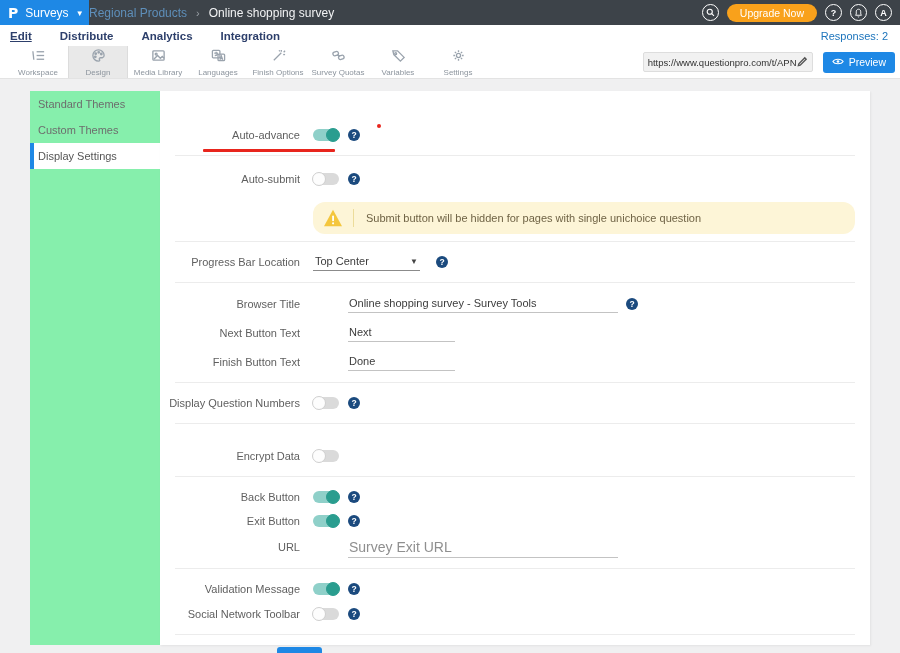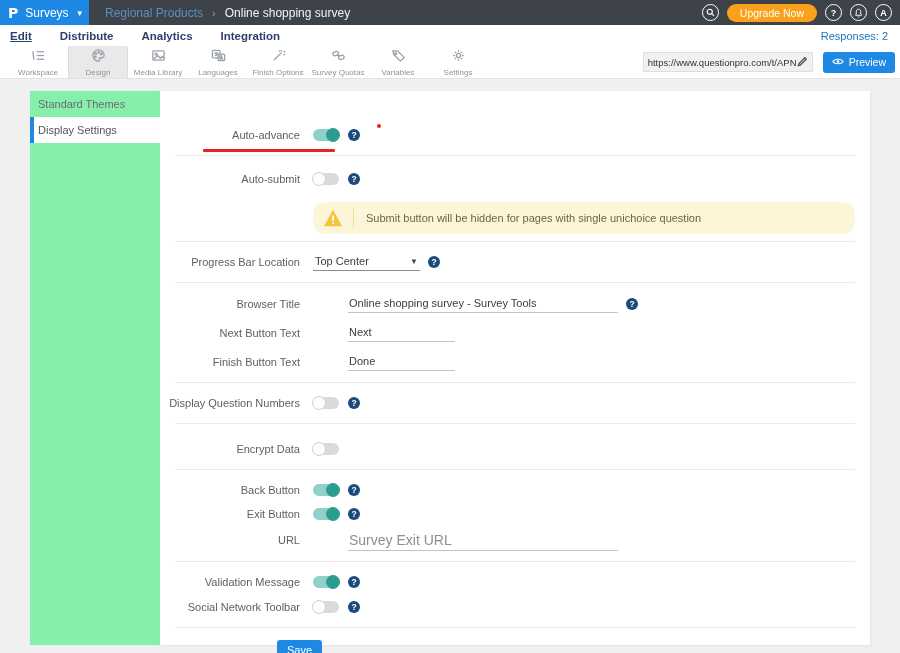--- a/index.html
+++ b/index.html
@@ -5,21 +5,21 @@
   * { margin:0; padding:0; box-sizing:border-box; }
   html,body { width:900px; height:653px; }
   body { font-family:"Liberation Sans","DejaVu Sans",sans-serif; background:#f0f0f1; overflow:hidden; }
 
   
   .topbar { height:25px; background:#3d4349; display:flex; align-items:center; color:#fff; }
   .logo-block { background:#1e88e5; height:25px; width:89px; display:flex; align-items:center; padding:0 8px; gap:7px; cursor:pointer; }
   .logo-p { font-weight:bold; font-size:14px; font-family:"DejaVu Sans",sans-serif; }
   .logo-label { font-size:12px; }
   .caret { font-size:8px; margin-top:1px; }
-  .breadcrumb { display:flex; align-items:center; gap:9px; padding-left:16px; font-size:12px; }
+  .breadcrumb { display:flex; align-items:center; gap:9px; padding-left:0; font-size:12px; }
   .crumb-parent { color:#5e8fba; cursor:pointer; }
   .crumb-sep { color:#9aa0a6; font-size:11px; }
   .crumb-current { color:#f2f3f4; }
   .topbar-right { margin-left:auto; display:flex; align-items:center; gap:8px; padding-right:8px; }
   .circle-btn { width:17px; height:17px; border:1.4px solid #fff; border-radius:50%; display:flex; align-items:center; justify-content:center; font-size:9px; font-weight:bold; color:#fff; cursor:pointer; background:transparent; }
   .upgrade-btn { background:#f9a11b; color:#fff; font-size:10.5px; border:none; border-radius:9px; height:18px; padding:0 13px; cursor:pointer; }
 
   
   .nav2 { height:21px; background:#fff; display:flex; align-items:center; padding:0 8px; gap:0; }
   .nav2 a { font-size:11.5px; color:#2d3f6b; text-decoration:none; font-weight:bold; padding:0 14px; cursor:pointer; }
@@ -59,21 +59,21 @@
 
   .help { width:12px; height:12px; border-radius:50%; background:#1b4a7e; color:#fff; font-size:8.5px; font-weight:bold; display:flex; align-items:center; justify-content:center; cursor:pointer; flex-shrink:0; }
 
   
   .u-input { border:none; border-bottom:1px solid #c3c3c3; font-size:11px; color:#3c3c3c; padding:2px 1px 3px 1px; outline:none; background:transparent; font-family:inherit;margin-left:35px; }
   .w-short { width:107px; }
   .w-long { width:270px; margin-right:8px; }
   .u-input::placeholder { color:#8f8f8f; }
   .url-exit { font-size:14px; padding-bottom:2px; }
 
-  .select-box { width:107px; border-bottom:1px solid #8b8b8b; display:flex; align-items:center; justify-content:space-between; font-size:11px; color:#3c3c3c; padding:2px 2px 3px 2px; margin-right:8px; cursor:pointer; }
+  .select-box { width:107px; border-bottom:1px solid #8b8b8b; display:flex; align-items:center; justify-content:space-between; font-size:11px; color:#3c3c3c; padding:2px 2px 3px 2px; margin-right:16px; cursor:pointer; }
   .select-caret { font-size:8px; color:#444; }
 
   
   .warning { margin:10px 15px 4px 153px; background:#fdf5d7; display:flex; align-items:center; padding:7px 10px;border-radius:12px; }
   .warn-tri svg { width:20px; height:18px; display:block; }
   .warn-sep { width:1px; align-self:stretch; background:#ecdc9a; margin:0 12px 0 10px; }
   .warn-text { font-size:11px; color:#6f6345; }
 
   
   .save-row { margin:12px 0 0 117px; position:relative; height:34px; }
@@ -230,20 +230,21 @@
       </span>
       <span>Preview</span>
     </button>
   </div>
 </div>
 
 <div class="content">
 
   <div class="sidebar">
     <div class="side-item">Standard Themes</div>
+    <div class="side-item">Custom Themes</div>
     <div class="side-item active">Display Settings</div>
   </div>
 
   <div class="panel">
 
     <div class="row">
       <span class="lbl">Auto-advance</span>
       <span class="toggle on">
           <span class="knob"></span>
         </span>
@@ -308,21 +309,21 @@
     <div class="row" style="margin-top:6px;">
       <span class="lbl">Display Question Numbers</span>
       <span class="toggle">
           <span class="knob"></span>
         </span>
       <span class="help">?</span>
     </div>
 
     <div class="divider"></div>
 
-    <div class="row" style="margin-top:12px;">
+    <div class="row" style="margin-top:19px;">
       <span class="lbl">Encrypt Data</span>
       <span class="toggle">
           <span class="knob"></span>
         </span>
     </div>
 
     <div class="divider"></div>
 
     <div class="row" style="margin-top:8px; min-height:24px;">
       <span class="lbl">Back Button</span>

